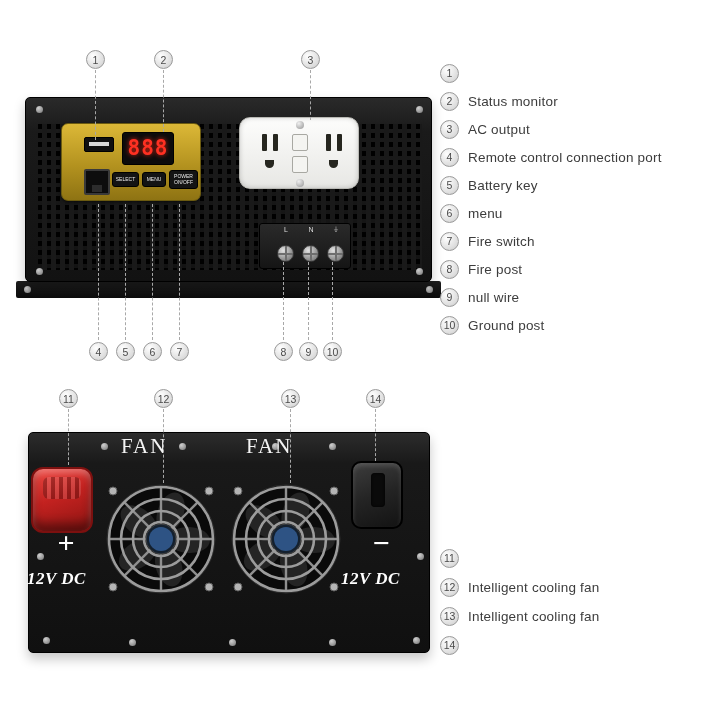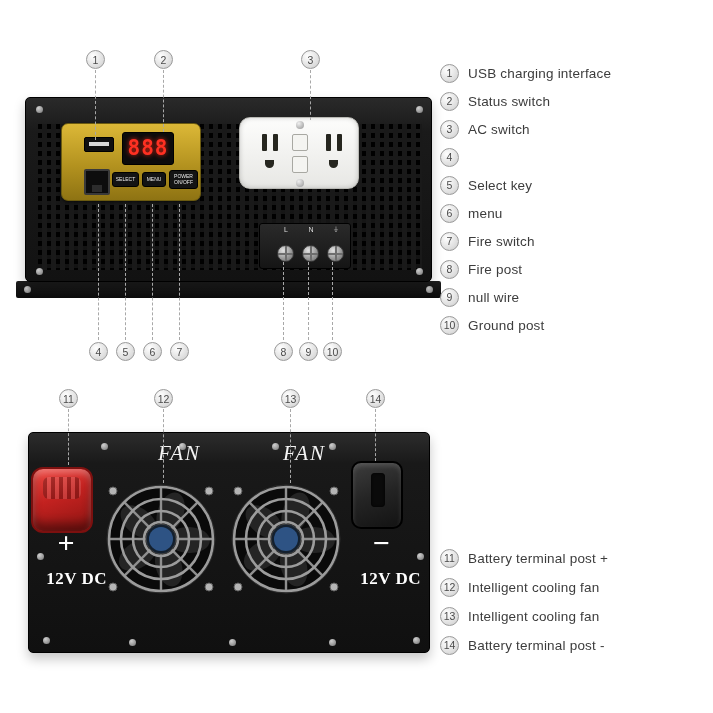--- a/index.html
+++ b/index.html
@@ -96,31 +96,31 @@
   }
 
   
   #back {
     position:absolute; left:28px; top:432px; width:402px; height:221px;
     background:linear-gradient(180deg,#2c2c2c,#191919 14%,#101010);
     border:1px solid #000; border-radius:5px; z-index:1;
     box-shadow:0 6px 12px rgba(0,0,0,.22);
   }
   .fan-label {
-    position:absolute; top:8px; width:80px; text-align:right; color:#f3f3f3;
-    font-family:"Liberation Serif", serif; font-size:21px; letter-spacing:2px;font-style:italic;
+    position:absolute; top:1px; width:80px; text-align:left; color:#f3f3f3;
+    font-family:"Liberation Serif", serif; font-size:21px; letter-spacing:2px;
   }
   .fan { position:absolute; }
   .sign {
     position:absolute; width:50px; text-align:center; color:#fff;
     font-family:"Liberation Serif", serif; font-size:30px; font-weight:bold; line-height:1;
   }
   .dc {
-    position:absolute; top:136px; width:80px; text-align:right; color:#fff;
-    font-family:"Liberation Serif", serif; font-weight:bold; font-size:17px; letter-spacing:.5px;
+    position:absolute; top:136px; width:80px; text-align:left; color:#fff;
+    font-family:"Liberation Serif", serif; font-weight:bold; font-size:17px; letter-spacing:.5px;font-style:italic;
   }
   #term-pos {
     position:absolute; left:2px; top:34px; width:62px; height:66px; border-radius:12px;
     background:linear-gradient(160deg,#ef4a44,#c32220 45%,#8d1412);
     border:2px solid #7c100f;
     box-shadow:inset 0 -8px 10px rgba(0,0,0,.4), inset 0 4px 6px rgba(255,255,255,.28);
   }
   #term-pos::after {
     content:""; position:absolute; left:10px; top:8px; right:10px; height:22px; border-radius:6px;
     background:repeating-linear-gradient(90deg, rgba(0,0,0,.25) 0 4px, rgba(255,255,255,.12) 4px 8px);
@@ -201,36 +201,36 @@
   <div class="callout" style="left:89px;top:342px">4</div>
   <div class="callout" style="left:116px;top:342px">5</div>
   <div class="callout" style="left:143px;top:342px">6</div>
   <div class="callout" style="left:170px;top:342px">7</div>
   <div class="callout" style="left:274px;top:342px">8</div>
   <div class="callout" style="left:299px;top:342px">9</div>
   <div class="callout" style="left:323px;top:342px">10</div>
 
   <div class="legend-row" style="top:63px">
       <span class="lcirc">1</span>
-      <span class="ltext">USB charging interface</span>
     </div>
   <div class="legend-row" style="top:91px">
       <span class="lcirc">2</span>
-      <span class="ltext">Status switch</span>
+      <span class="ltext">Status monitor</span>
     </div>
   <div class="legend-row" style="top:119px">
       <span class="lcirc">3</span>
-      <span class="ltext">AC switch</span>
+      <span class="ltext">AC output</span>
     </div>
   <div class="legend-row" style="top:147px">
       <span class="lcirc">4</span>
+      <span class="ltext">Remote control connection port</span>
     </div>
   <div class="legend-row" style="top:175px">
       <span class="lcirc">5</span>
-      <span class="ltext">Select key</span>
+      <span class="ltext">Battery key</span>
     </div>
   <div class="legend-row" style="top:203px">
       <span class="lcirc">6</span>
       <span class="ltext">menu</span>
     </div>
   <div class="legend-row" style="top:231px">
       <span class="lcirc">7</span>
       <span class="ltext">Fire switch</span>
     </div>
   <div class="legend-row" style="top:259px">
@@ -334,28 +334,26 @@
     <div id="term-neg"></div>
 
     <div class="sign" style="left:12px;top:95px">+</div>
     <div class="sign" style="left:327px;top:95px">−</div>
     <div class="dc" style="left:-2px">12V DC</div>
     <div class="dc" style="left:312px">12V DC</div>
   </div>
 
   <div class="legend-row" style="top:548px">
       <span class="lcirc">11</span>
-      <span class="ltext">Battery terminal post +</span>
     </div>
   <div class="legend-row" style="top:577px">
       <span class="lcirc">12</span>
       <span class="ltext">Intelligent cooling fan</span>
     </div>
   <div class="legend-row" style="top:606px">
       <span class="lcirc">13</span>
       <span class="ltext">Intelligent cooling fan</span>
     </div>
   <div class="legend-row" style="top:635px">
       <span class="lcirc">14</span>
-      <span class="ltext">Battery terminal post -</span>
     </div>
 
 </div>
 
 </body></html>

